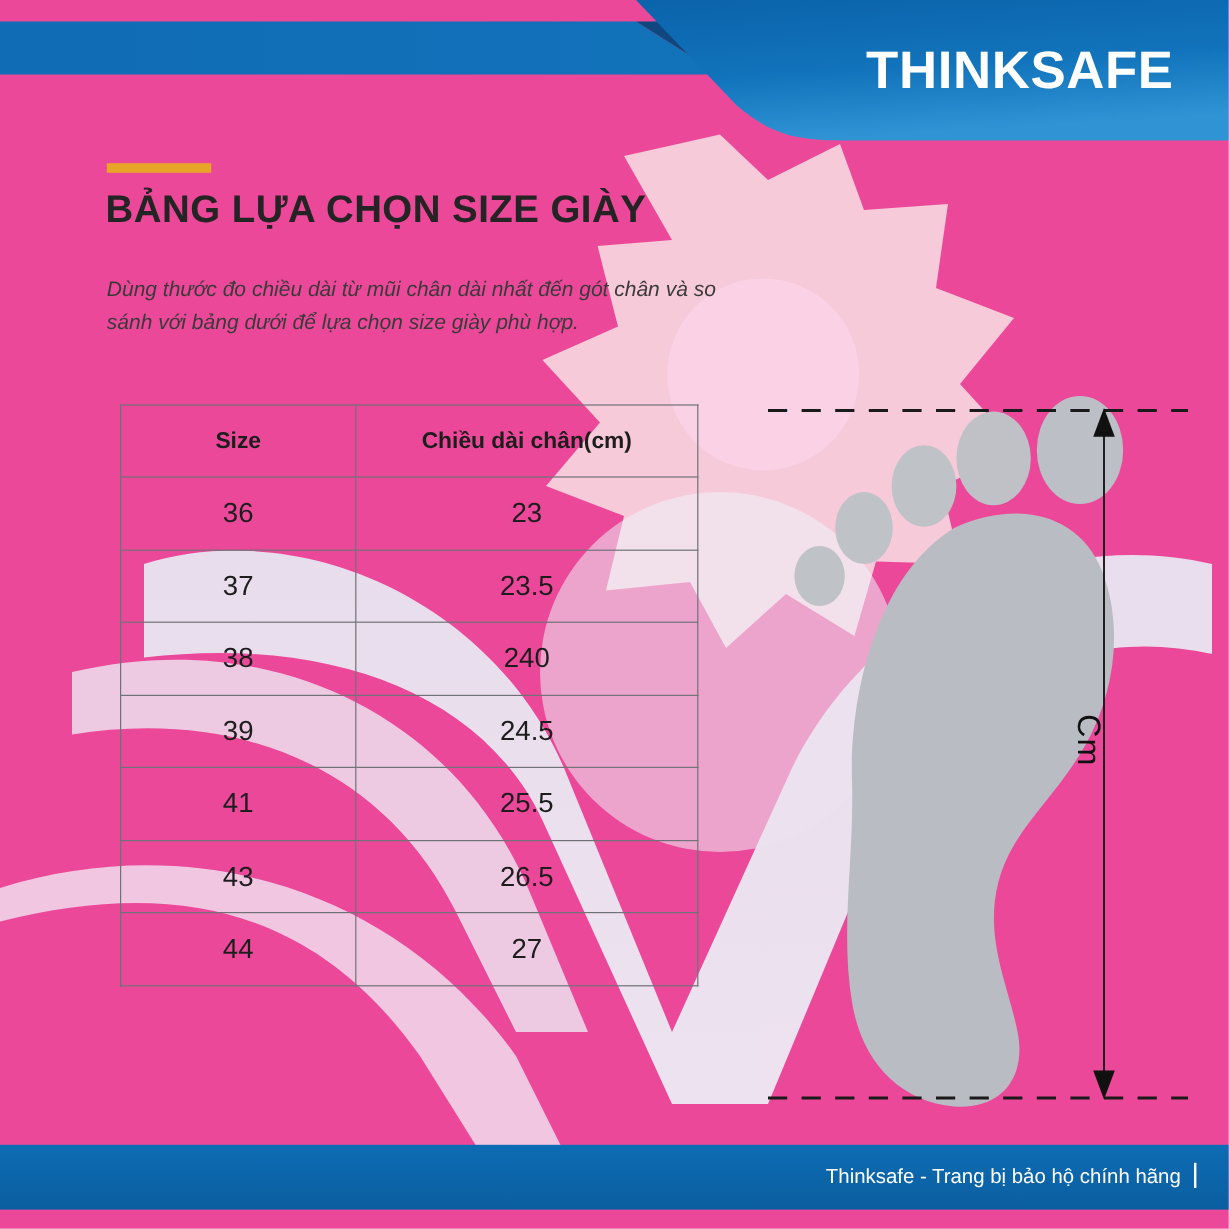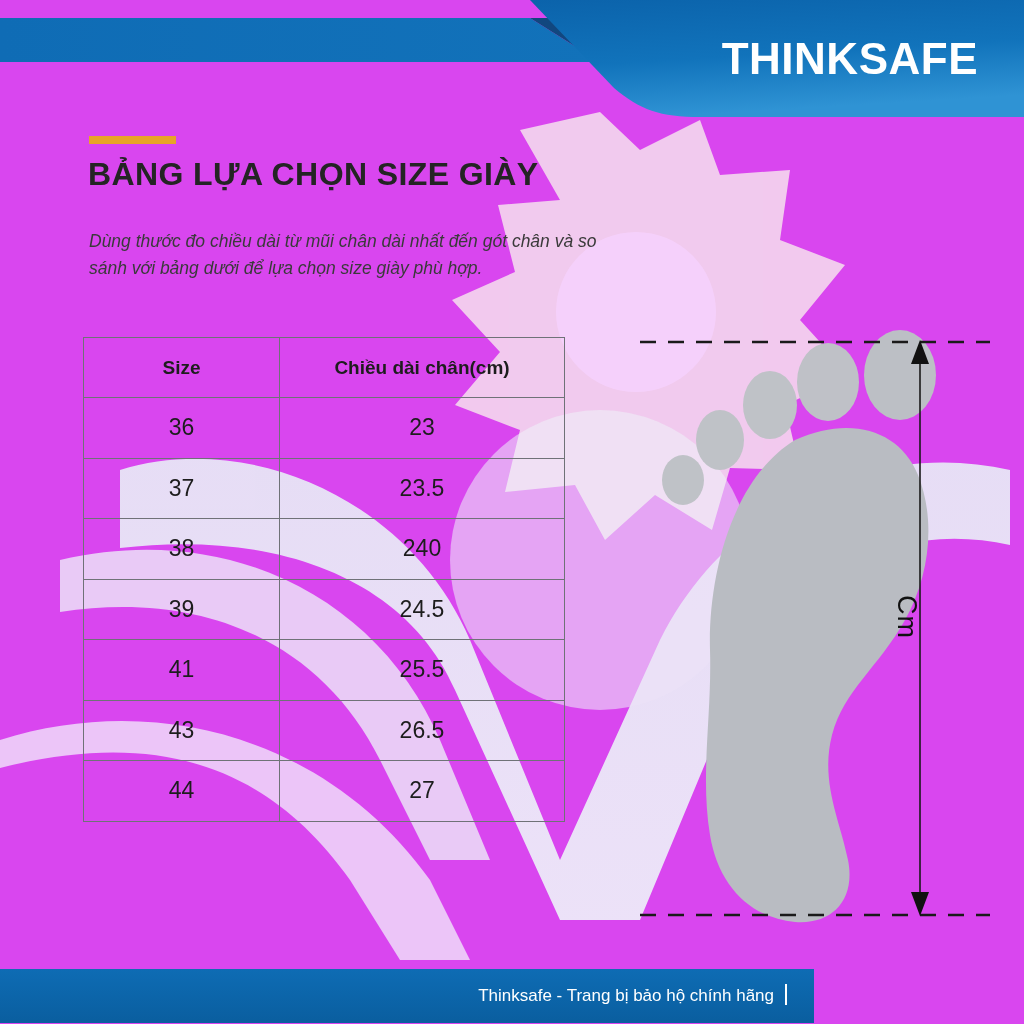--- a/index.html
+++ b/index.html
@@ -10,21 +10,21 @@
     width: 1024px;
     height: 1024px;
     background: #ffffff;
     font-family: "Liberation Sans", sans-serif;
     overflow: hidden;
   }
   #page {
     position: relative;
     width: 1024px;
     height: 1024px;
-    background: #d946ef;
+    background: #ec4899;
     overflow: hidden;
   }
 
   
   .bg-layer {
     position: absolute;
     inset: 0;
     pointer-events: none;
     z-index: 0;
   }
@@ -84,21 +84,21 @@
     font-size: 17.5px;
     line-height: 27px;
     color: #3a3a3a;
     font-family: "Liberation Sans", sans-serif;
     font-style: italic;
   }
 
   
   .size-table {
     position: absolute;
-    left: 83px;
+    left: 100px;
     top: 337px;
     width: 481px;
     border-collapse: collapse;
     background: transparent;
     table-layout: fixed;
   }
   .size-table th,
   .size-table td {
     border: 1px solid #6f7277;
     text-align: center;
@@ -137,22 +137,22 @@
     transform: rotate(90deg);
     transform-origin: left top;
     white-space: nowrap;
     letter-spacing: 1px;
   }
 
   
   .footer {
     position: absolute;
     left: 0;
-    bottom: 1px;
-    width: 814px;
+    bottom: 16px;
+    width: 1024px;
     height: 54px;
     background: linear-gradient(180deg, #0e6cb4 0%, #0a5e9f 100%);
     z-index: 4;
   }
   .footer-text {
     position: absolute;
     right: 27px;
     top: 0;
     height: 54px;
     line-height: 54px;

